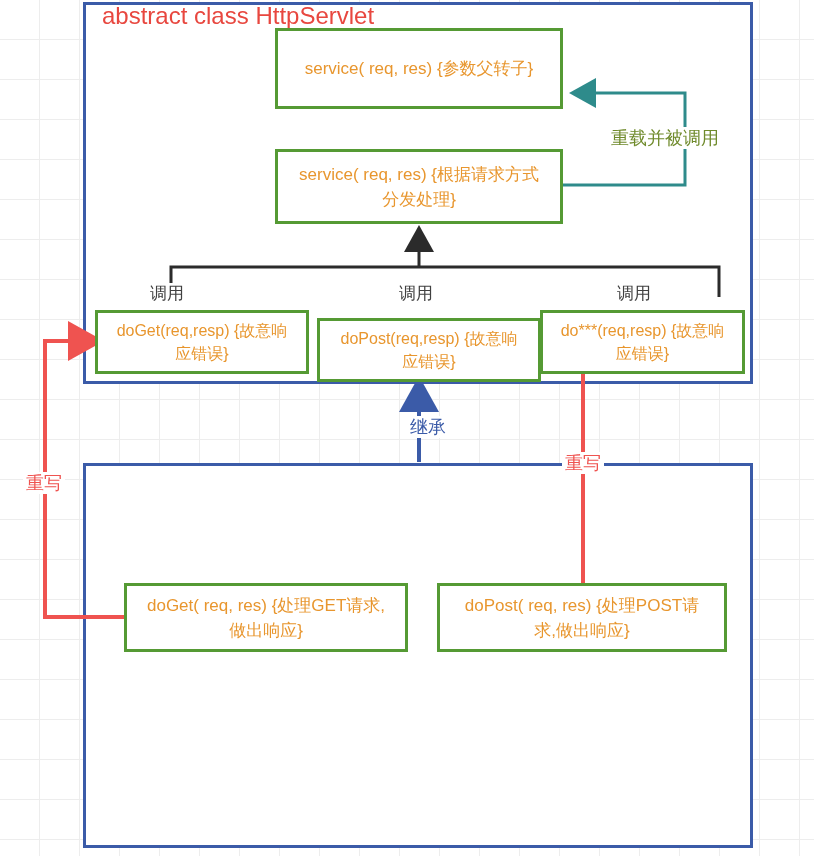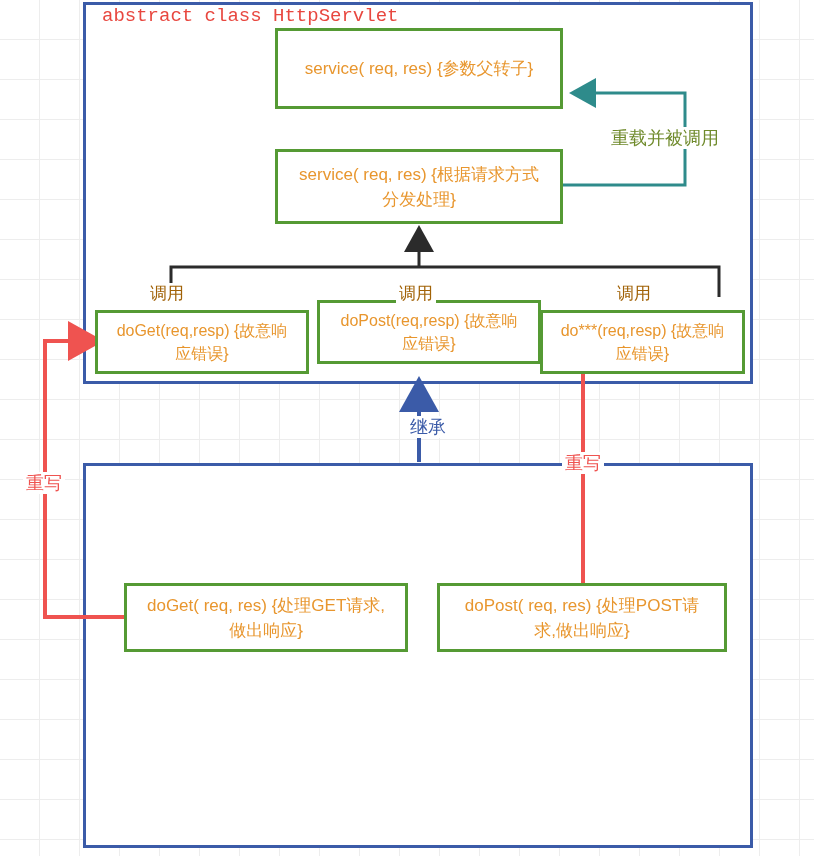--- a/index.html
+++ b/index.html
@@ -30,24 +30,23 @@
   
   .class-box {
     position: absolute;
     border: 3px solid #3b5ba8;
     background: #ffffff;
     box-sizing: border-box;
   }
   .class-title {
     position: absolute;
     color: #e8473f;
-    font-size: 19px;
+    font-size: 24px;
     line-height: 24px;
     white-space: nowrap;
-    font-family: Liberation Mono, monospace;
   }
   
   .method-box {
     position: absolute;
     border: 3px solid #559a34;
     background: #ffffff;
     box-sizing: border-box;
     display: flex;
     align-items: center;
     justify-content: center;
@@ -62,21 +61,21 @@
     line-height: 23px;
   }
   
   .label {
     position: absolute;
     white-space: nowrap;
     background: #ffffff;
     padding: 0 3px;
   }
   .label-call {
-    color: #a16207;
+    color: #404040;
     font-size: 17px;
     line-height: 21px;
   }
   .label-teal {
     color: #6f8a2b;
     font-size: 18px;
     line-height: 22px;
   }
   .label-blue {
     color: #3b5ba8;
@@ -136,21 +135,21 @@
       <path d="M 583,583 L 583,348 L 552,348" stroke="#ef5350" stroke-width="4" fill="none" marker-end="url(#arrow-red)"></path>
     </g>
   </svg>
 
   <div class="method-box" style="left:275px; top:28px; width:288px; height:81px;">service( req,  res) {参数父转子}</div>
 
   <div class="method-box" style="left:275px; top:149px; width:288px; height:75px;">service( req,  res) {根据请求方式分发处理}</div>
 
   <div class="method-box small" style="left:95px; top:310px; width:214px; height:64px;">doGet(req,resp) {故意响应错误}</div>
 
-  <div class="method-box small" style="left:317px; top:300px; width:224px; height:64px;">doPost(req,resp) {故意响应错误}</div>
+  <div class="method-box small" style="left:317px; top:318px; width:224px; height:64px;">doPost(req,resp) {故意响应错误}</div>
 
   <div class="method-box small" style="left:540px; top:310px; width:205px; height:64px;">do***(req,resp) {故意响应错误}</div>
 
   <div class="method-box" style="left:124px; top:583px; width:284px; height:69px;">doGet( req,  res) {处理GET请求,做出响应}</div>
 
   <div class="method-box" style="left:437px; top:583px; width:290px; height:69px;">doPost( req,  res) {处理POST请求,做出响应}</div>
 
   <div class="label label-teal" style="left:608px; top:127px;">重载并被调用</div>
 
   <div class="label label-call" style="left:147px; top:283px;">调用</div>

